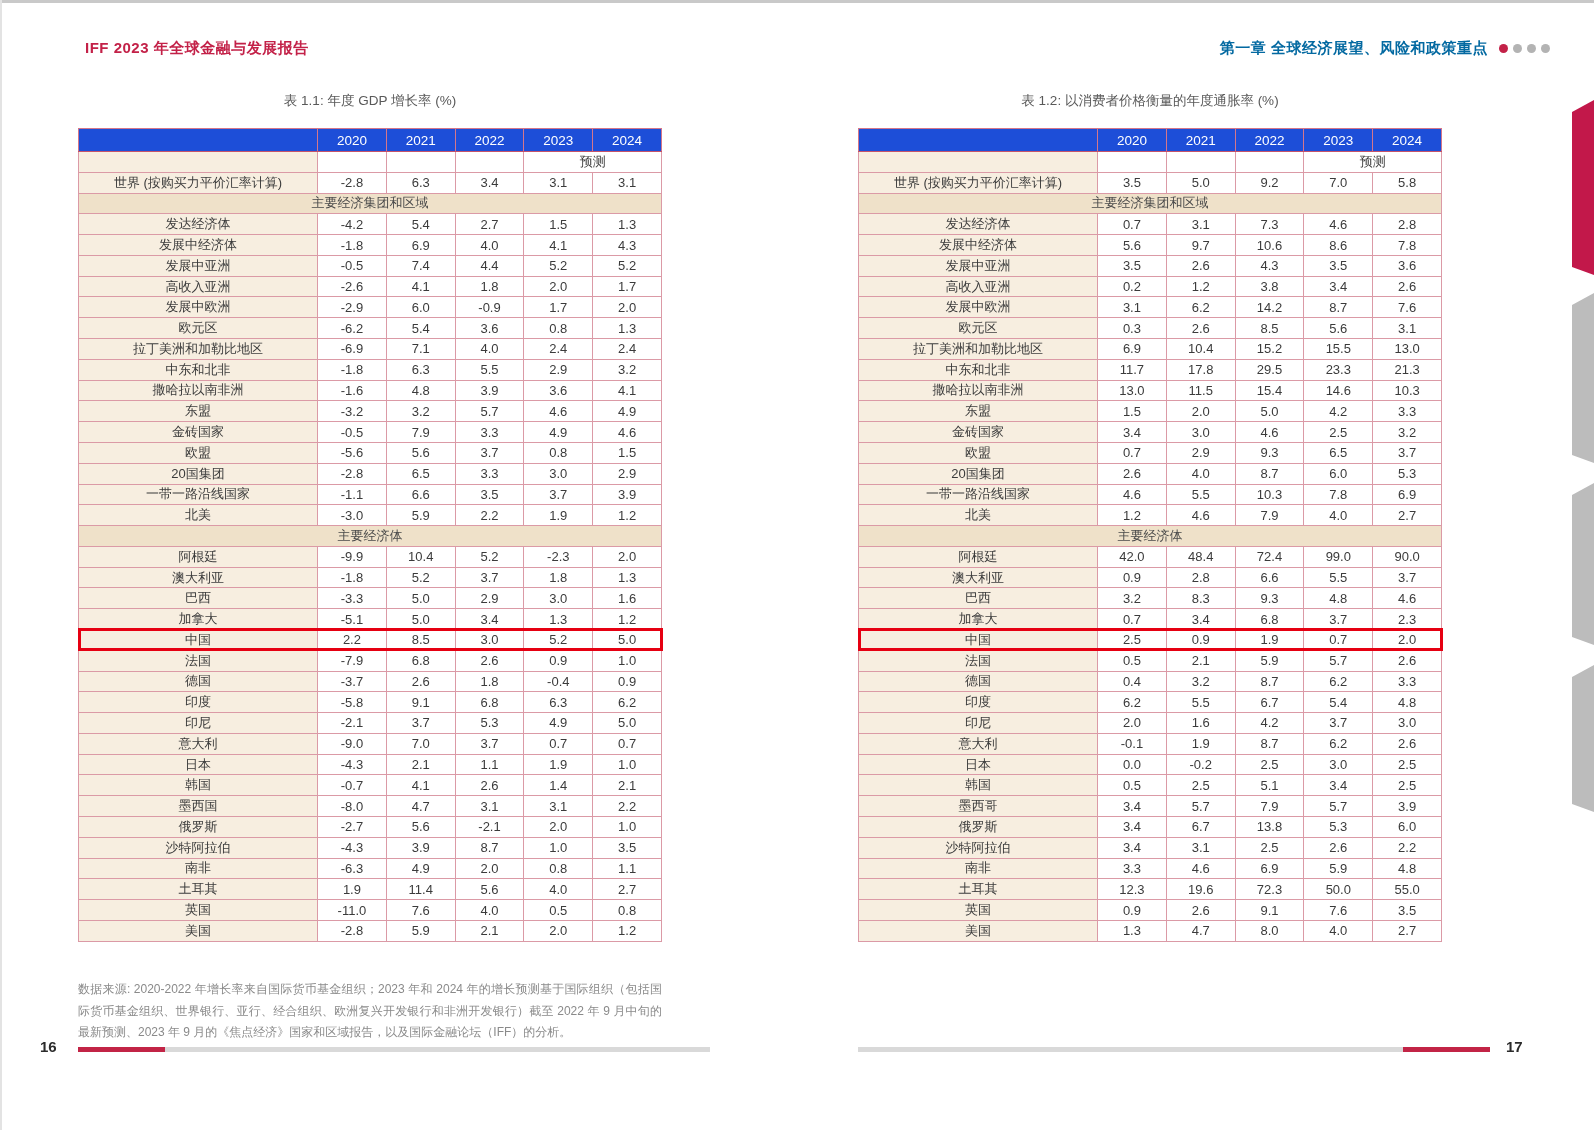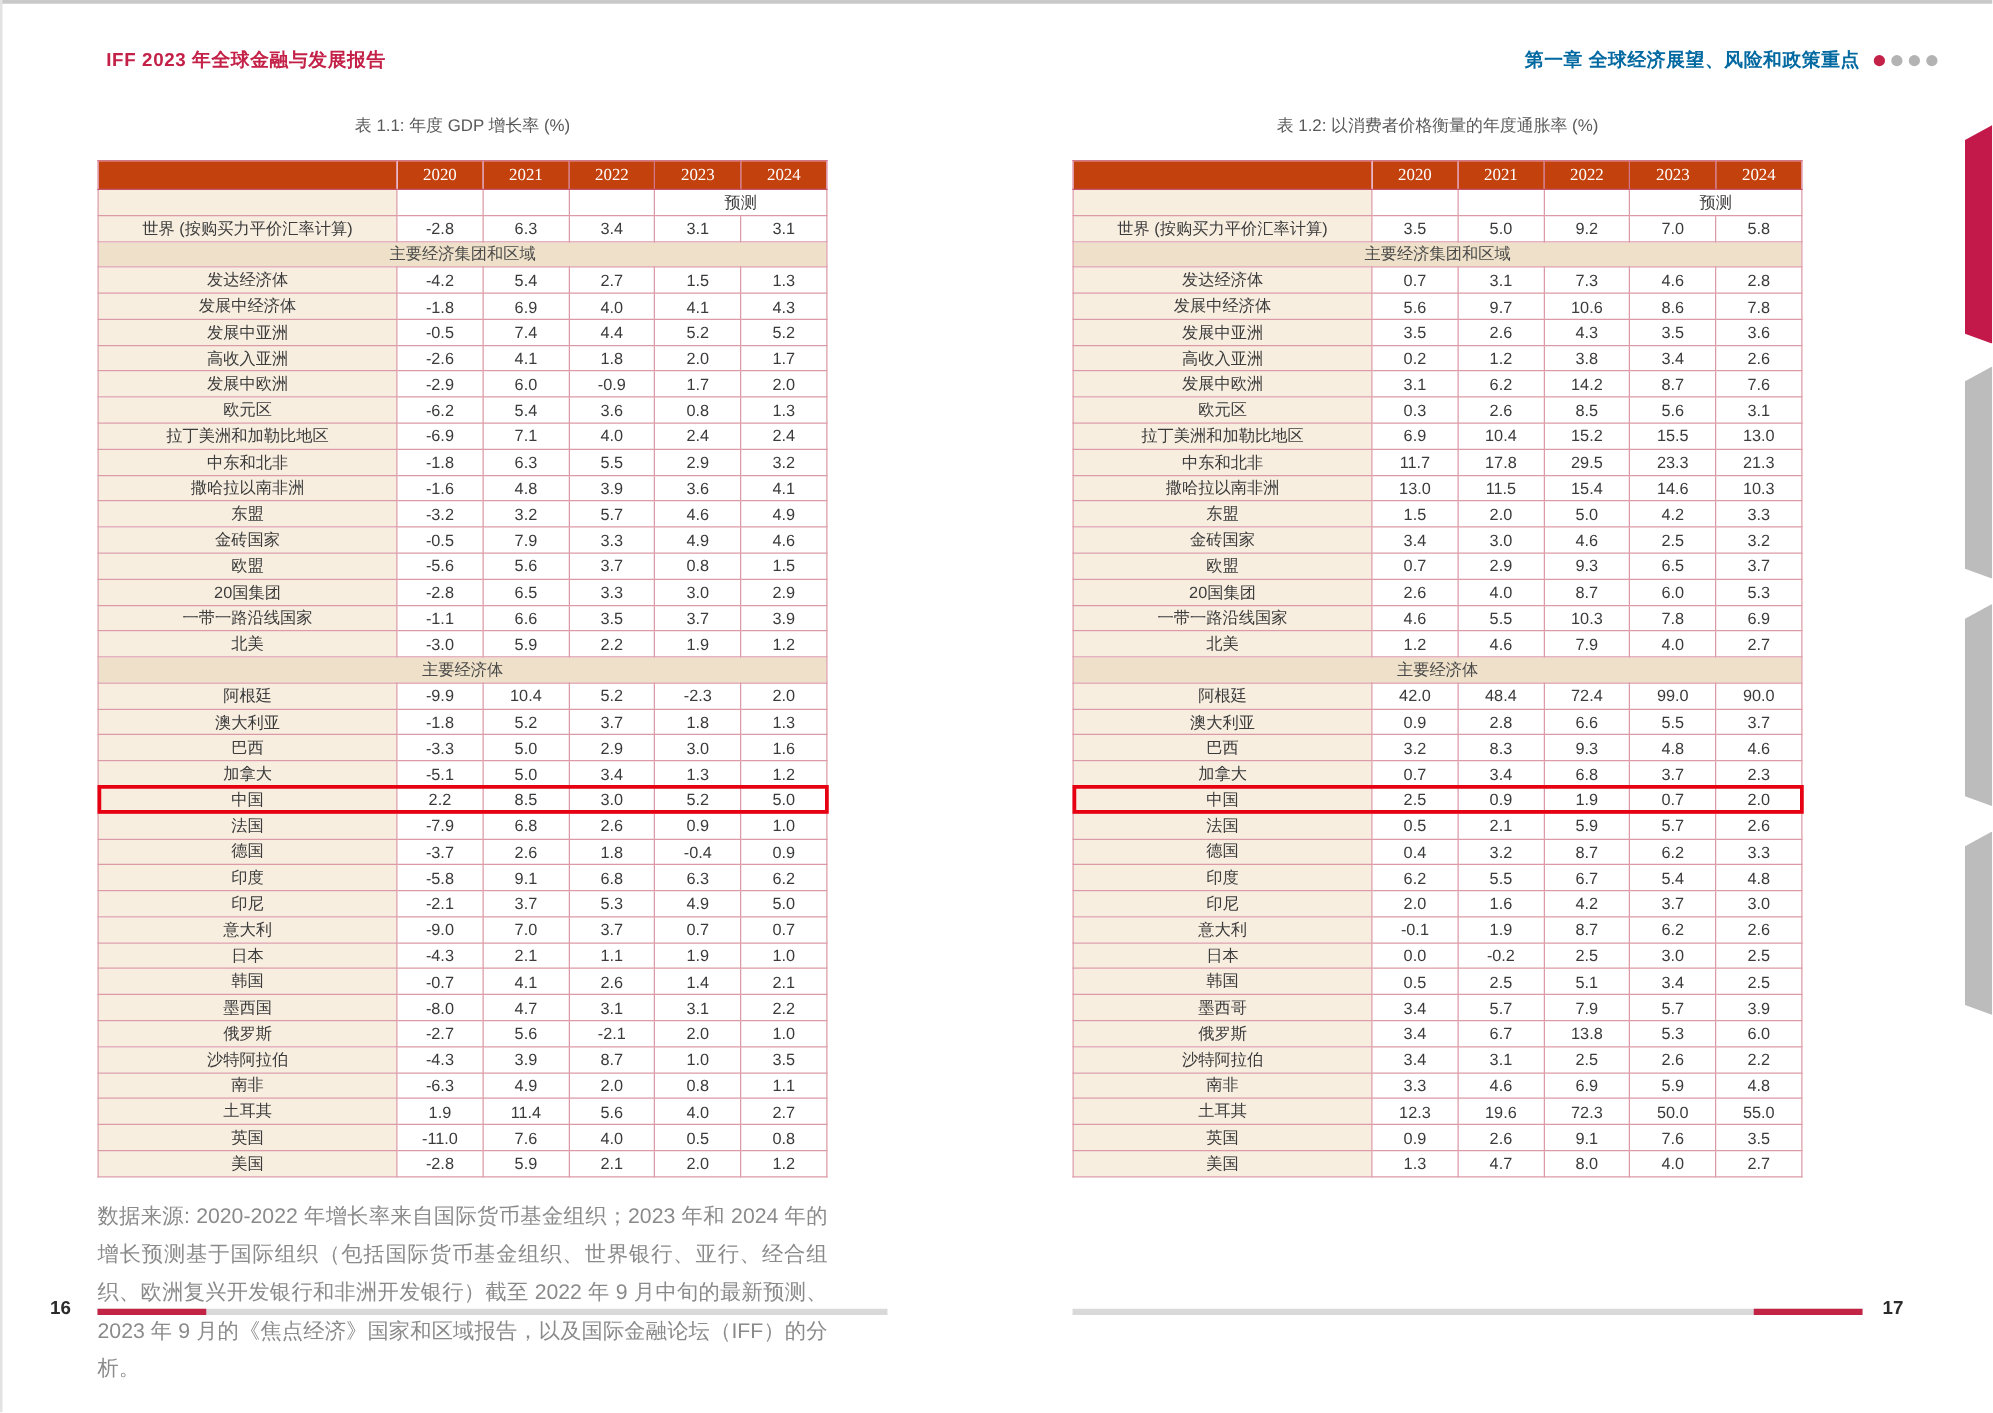--- a/index.html
+++ b/index.html
@@ -40,32 +40,31 @@
     width:100%; height:814px; margin-top:19px;
     border-collapse:collapse; table-layout:fixed;
     font-size:13px; color:#3b3b3b;
   }
   .report-table td, .report-table th {
     border:1px solid #db9aa6; padding:0 2px; height:19px;
     text-align:center; vertical-align:middle; font-weight:normal;
     overflow:hidden; white-space:nowrap;
   }
   .report-table thead th {
-    background:#c2410c; color:#ffffff; height:23px;
+    background:#1d4ed8; color:#ffffff; height:23px;
     border:1px solid #d4768a; border-bottom-color:#c4536b;
     font-size:13.5px;
-    font-family:Liberation Serif, serif;
   }
   .report-table td.label-cell { background:#f7eee0; }
   .report-table td.value-cell { background:#ffffff; }
   .report-table td.section-cell { background:#efe1c9; color:#4a4a4a; }
   .report-table tr.highlight-row { outline:3px solid #e60012; outline-offset:-2px;margin-top:31px; }
 
   .footnote {
-    margin-top:16px; font-size:17px; line-height:1.8; color:#8a8a8a;
+    margin-top:37px; font-size:12px; line-height:1.8; color:#8a8a8a;
     text-align:justify;
   }
 
   .footer-pagenum {
     position:absolute; top:1038px;
     font-size:15px; font-weight:bold; color:#2b2b2b;
   }
   .footer-pagenum.left  { left:40px; }
   .footer-pagenum.right { left:1506px; }
   .footer-bar {

